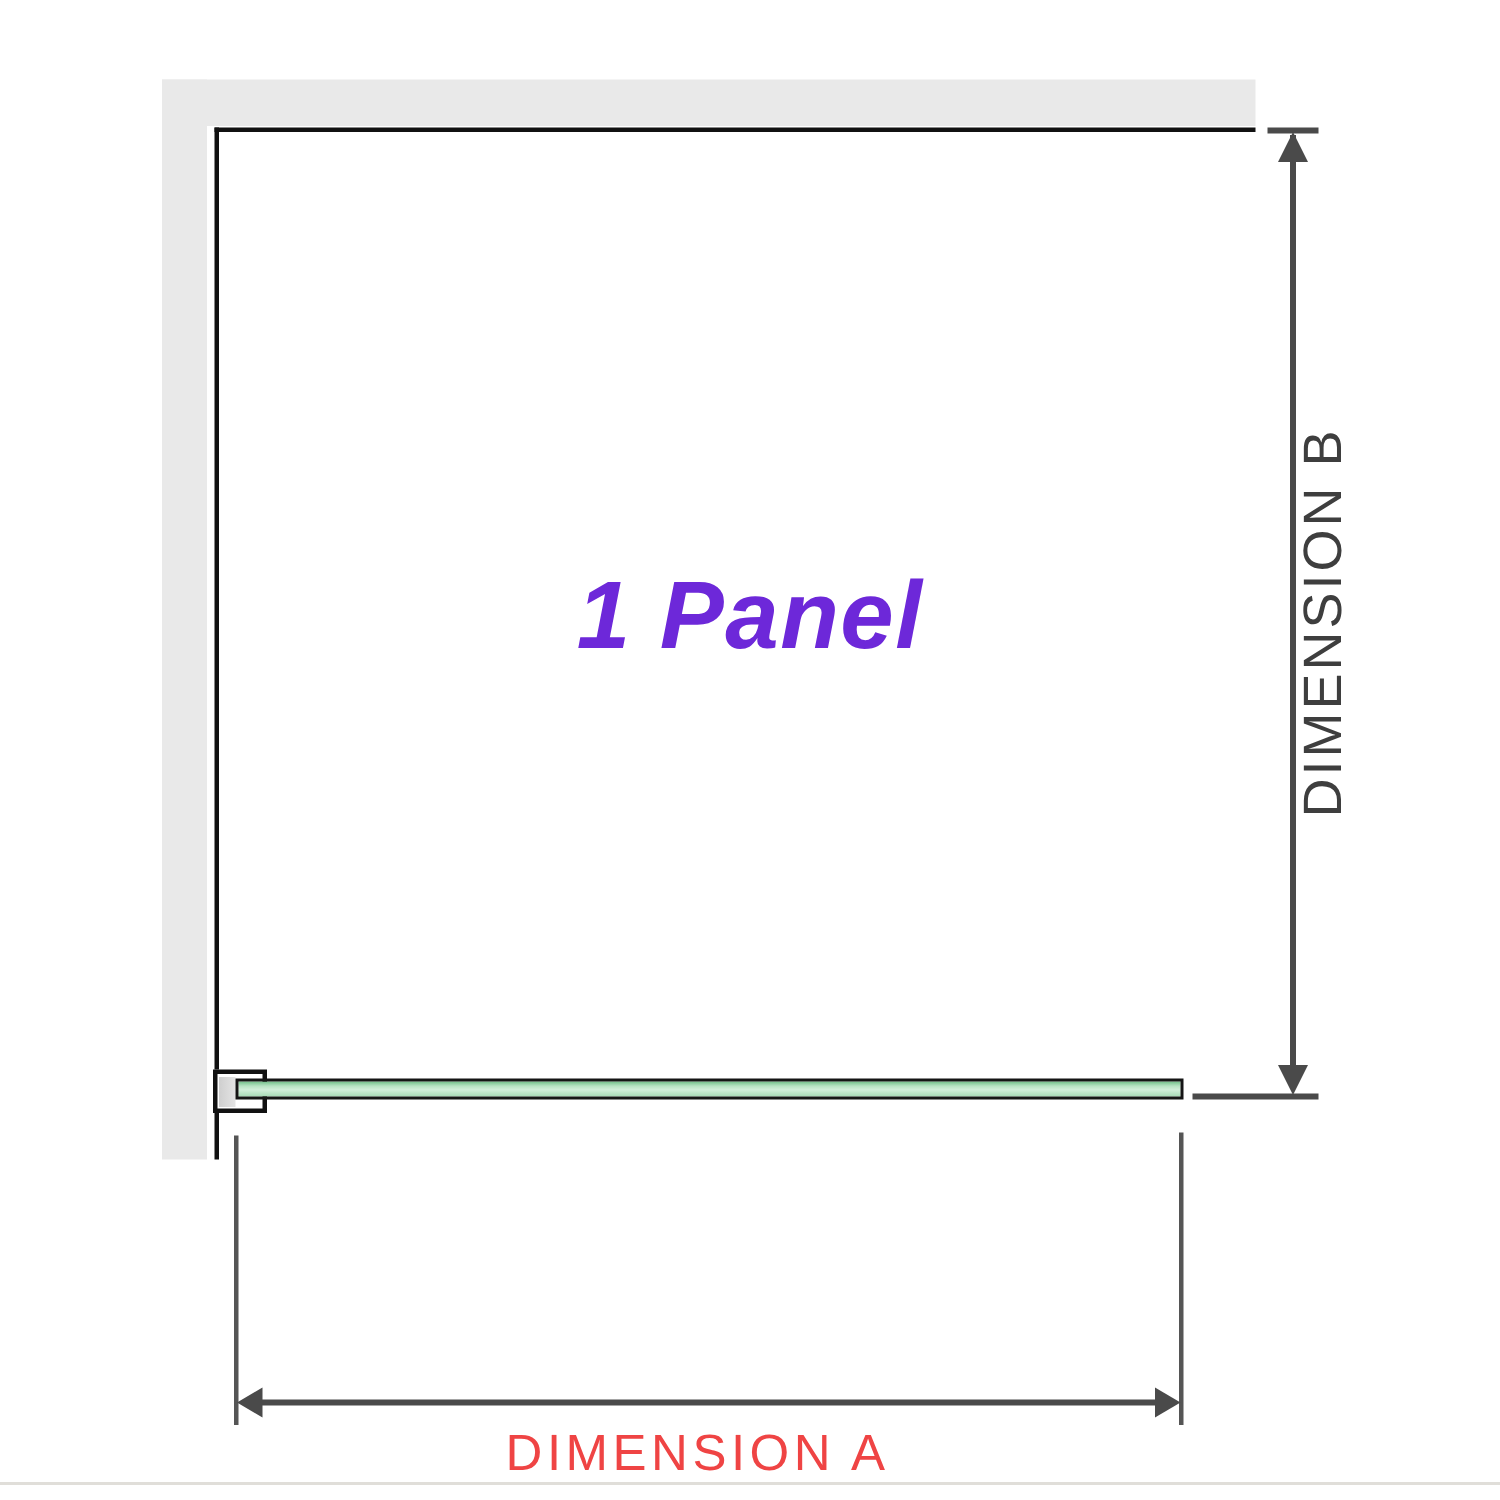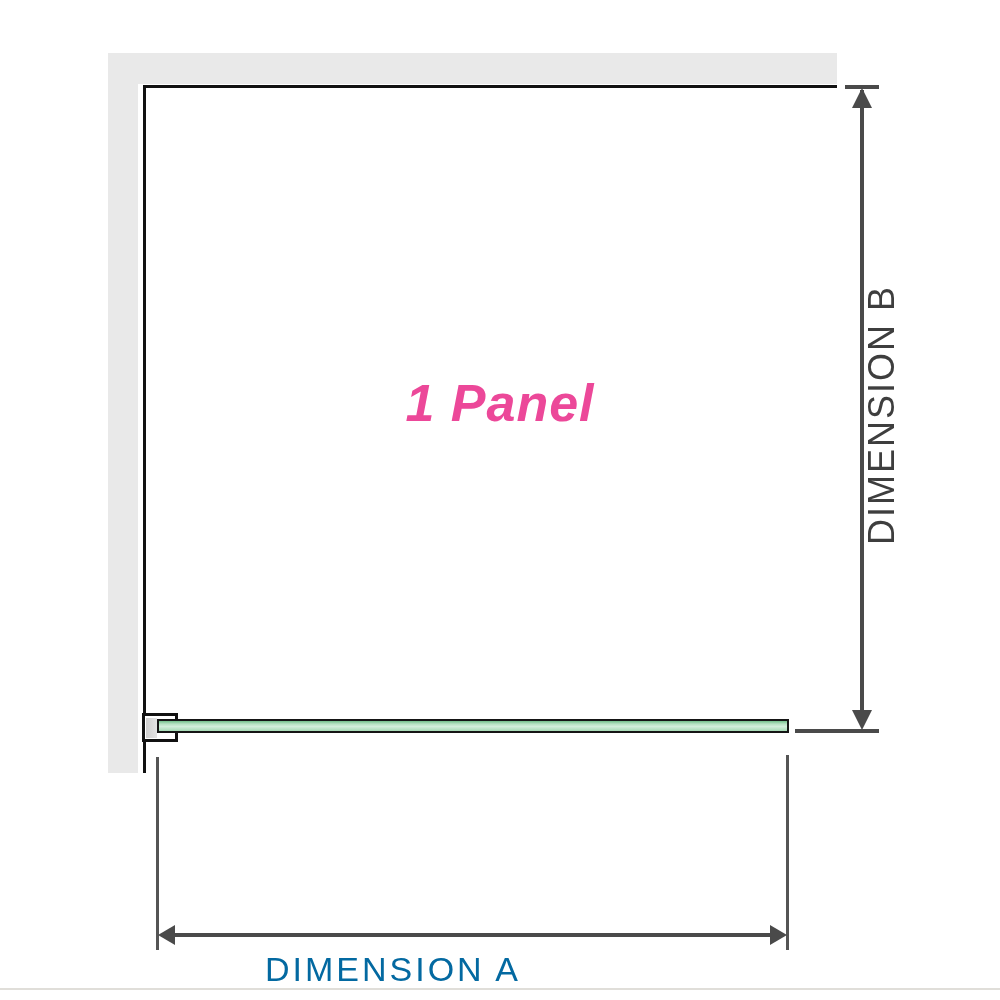--- a/index.html
+++ b/index.html
@@ -15,22 +15,22 @@
   #wall-left{left:108px;top:53px;width:30px;height:720px;}
 
   
   .outline{background:#111111;}
   #outline-top{left:143px;top:85px;width:694px;height:3px;}
   #outline-left{left:143px;top:85px;width:3px;height:688px;}
 
   
   #panel-label{
     left:340px;top:373px;width:320px;text-align:center;
-    font-size:52px;font-style:italic;font-weight:bold;letter-spacing:1px;
-    color:#ec4899;
+    font-size:64px;font-style:italic;font-weight:bold;letter-spacing:1px;
+    color:#6d28d9;
   }
 
   
   #glass-bar{
     left:157px;top:719px;width:632px;height:14px;box-sizing:border-box;
     border:2px solid #151515;
     background:linear-gradient(to bottom,#72bf8a 0%,#b7e2c3 30%,#d2eeda 55%,#a6dab5 100%);
   }
 
   
@@ -63,22 +63,22 @@
   #dim-a-ext-left{left:156px;top:757px;width:3px;height:193px;background:#555;}
   #dim-a-ext-right{left:786px;top:755px;width:3px;height:195px;background:#555;}
   #dim-a-line{left:168px;top:933px;width:608px;height:4px;}
   #dim-a-arrow-left{left:158px;top:925px;width:0;height:0;
     border-top:10px solid transparent;border-bottom:10px solid transparent;
     border-right:17px solid #4a4a4a;}
   #dim-a-arrow-right{left:770px;top:925px;width:0;height:0;
     border-top:10px solid transparent;border-bottom:10px solid transparent;
     border-left:17px solid #4a4a4a;}
   #dim-a-label{
-    left:265px;top:950px;width:400px;text-align:left;
-    font-size:34px;font-weight:300;letter-spacing:3px;color:#0369a1;
+    left:265px;top:950px;width:400px;text-align:center;
+    font-size:34px;font-weight:300;letter-spacing:3px;color:#ef4444;
   }
 
   
   #footer-line{left:0;top:988px;width:1000px;height:2px;background:#e0ded9;}
 </style>
 </head>
 <body>
 
 <div id="stage">
 

